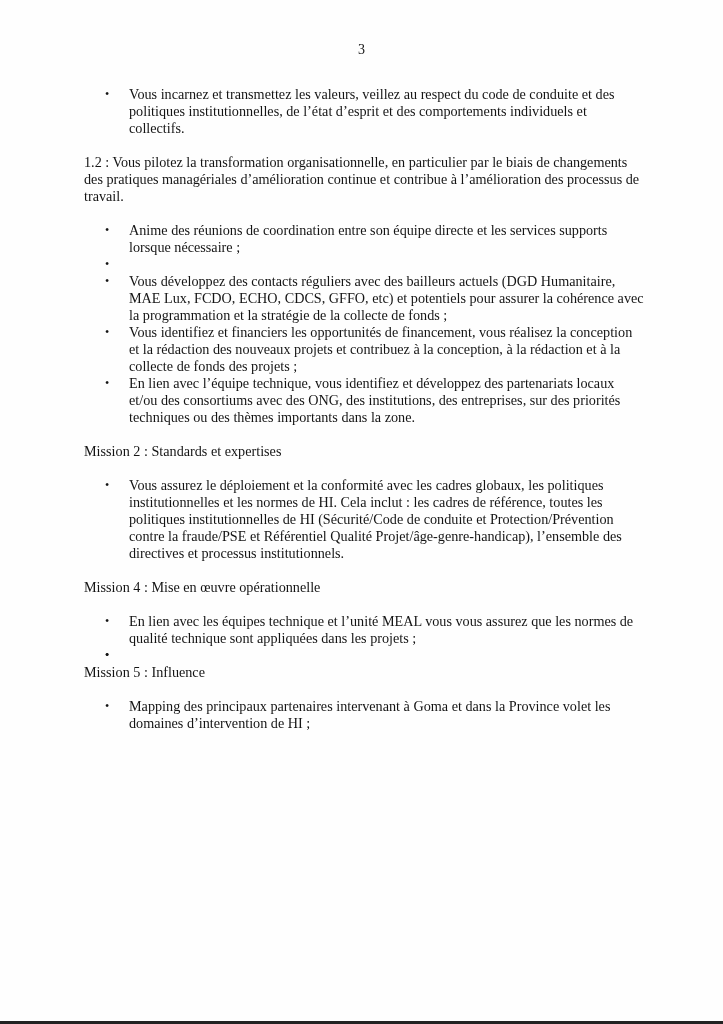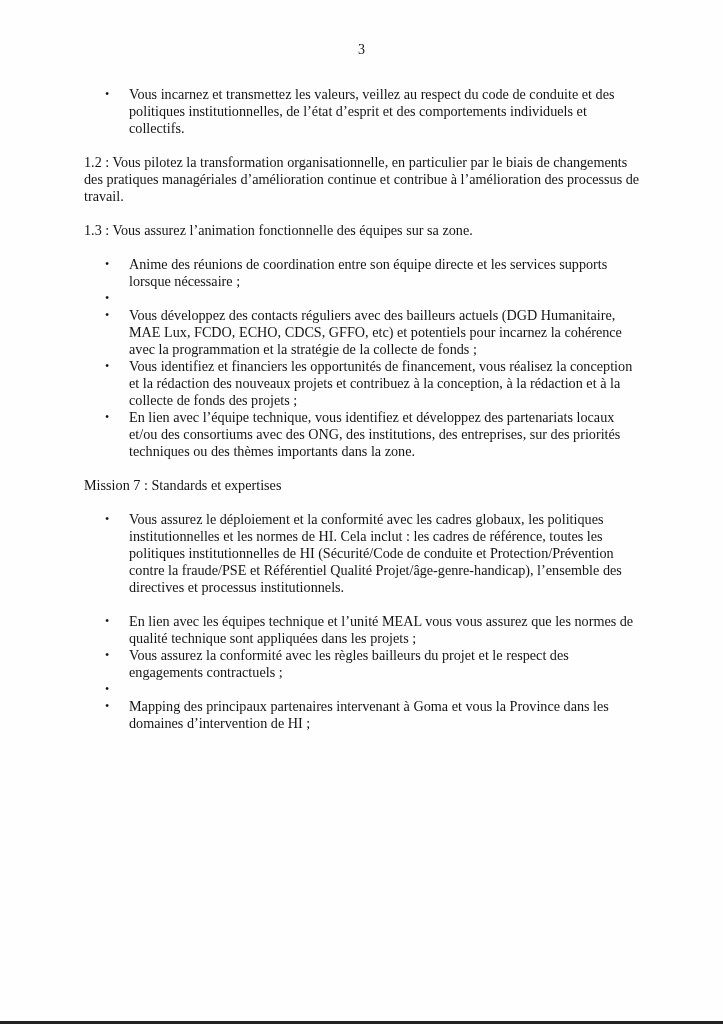--- a/index.html
+++ b/index.html
@@ -25,42 +25,43 @@
 
 <div class="page">
   <div class="page-number">3</div>
 
   <div class="content">
     <ul>
       <li><span class="bullet">•</span><span>Vous incarnez et transmettez les valeurs, veillez au respect du code de conduite et des politiques institutionnelles, de l’état d’esprit et des comportements individuels et collectifs.</span></li>
     </ul>
 
     <p class="para">1.2 : Vous pilotez la transformation organisationnelle, en particulier par le biais de changements des pratiques managériales d’amélioration continue et contribue à l’amélioration des processus de travail.</p>
-    <p class="para">1.3 : Vous assurez l’animation fonctionnelle des équipes sur sa zone.</p>
 
     <ul>
       <li><span class="bullet">•</span><span>Anime des réunions de coordination entre son équipe directe et les services supports lorsque nécessaire ;</span></li>
       <li><span class="bullet">•</span></li>
     </ul>
 
     <ul>
-      <li><span class="bullet">•</span><span>Vous développez des contacts réguliers avec des bailleurs actuels (DGD Humanitaire, MAE Lux, FCDO, ECHO, CDCS, GFFO, etc) et potentiels pour incarnez la cohérence avec la programmation et la stratégie de la collecte de fonds ;</span></li>
+      <li><span class="bullet">•</span><span>Vous développez des contacts réguliers avec des bailleurs actuels (DGD Humanitaire, MAE Lux, FCDO, ECHO, CDCS, GFFO, etc) et potentiels pour assurer la cohérence avec la programmation et la stratégie de la collecte de fonds ;</span></li>
       <li><span class="bullet">•</span><span>Vous identifiez et financiers les opportunités de financement, vous réalisez la conception et la rédaction des nouveaux projets et contribuez à la conception, à la rédaction et à la collecte de fonds des projets ;</span></li>
       <li><span class="bullet">•</span><span>En lien avec l’équipe technique, vous identifiez et développez des partenariats locaux et/ou des consortiums avec des ONG, des institutions, des entreprises, sur des priorités techniques ou des thèmes importants dans la zone.</span></li>
     </ul>
 
-    <p class="para">Mission 7 : Standards et expertises</p>
+    <p class="para">Mission 2 : Standards et expertises</p>
     <ul>
       <li><span class="bullet">•</span><span>Vous assurez le déploiement et la conformité avec les cadres globaux, les politiques institutionnelles et les normes de HI. Cela inclut : les cadres de référence, toutes les politiques institutionnelles de HI (Sécurité/Code de conduite et Protection/Prévention contre la fraude/PSE et Référentiel Qualité Projet/âge-genre-handicap), l’ensemble des directives et processus institutionnels.</span></li>
     </ul>
 
+    <p class="para">Mission 4 : Mise en œuvre opérationnelle</p>
     <ul>
       <li><span class="bullet">•</span><span>En lien avec les équipes technique et l’unité MEAL vous vous assurez que les normes de qualité technique sont appliquées dans les projets ;</span></li>
-      <li><span class="bullet">•</span><span>Vous assurez la conformité avec les règles bailleurs du projet et le respect des engagements contractuels ;</span></li>
+      <li><span class="bullet">•</span></li>
       <li><span class="bullet">•</span></li>
     </ul>
 
+    <p class="para">Mission 5 : Influence</p>
     <ul>
-      <li><span class="bullet">•</span><span>Mapping des principaux partenaires intervenant à Goma et vous la Province dans les domaines d’intervention de HI ;</span></li>
+      <li><span class="bullet">•</span><span>Mapping des principaux partenaires intervenant à Goma et dans la Province volet les domaines d’intervention de HI ;</span></li>
     </ul>
   </div>
 </div>
 <div class="bottom-rule"></div>
 
 </body></html>

